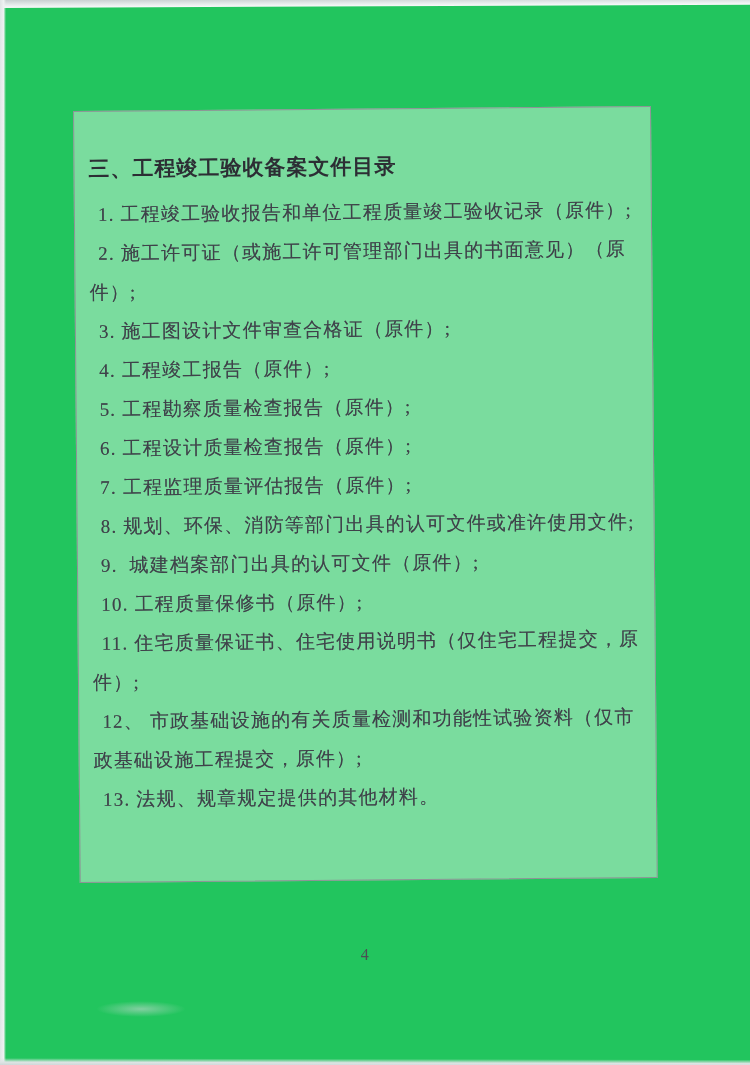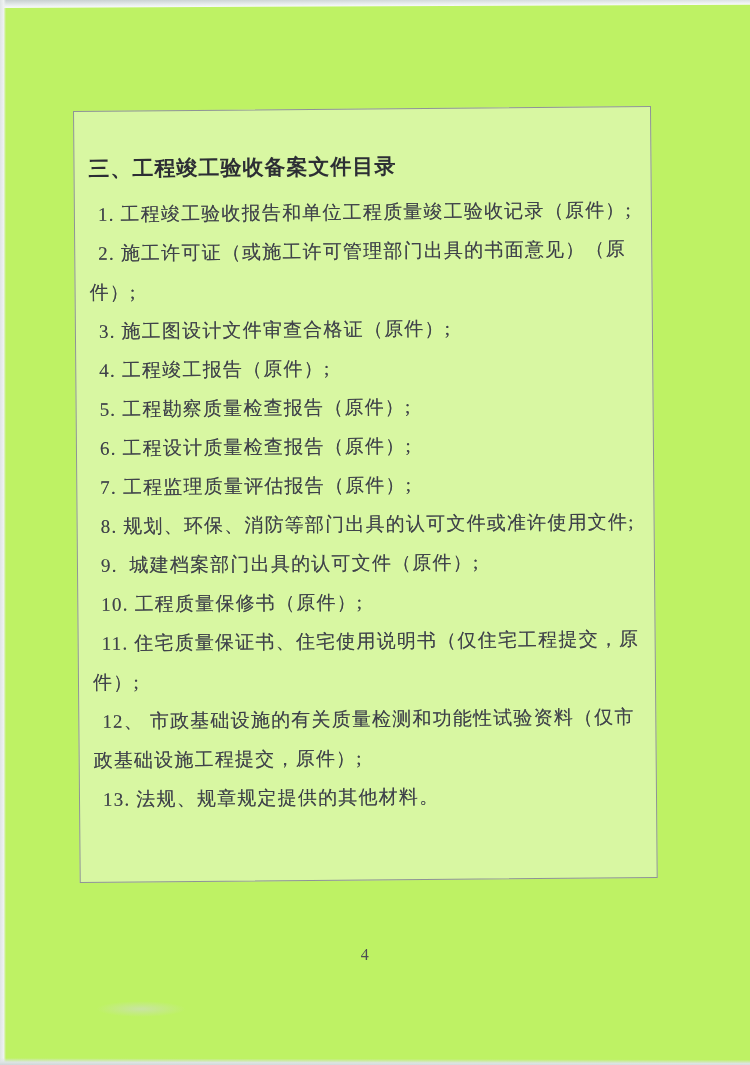--- a/index.html
+++ b/index.html
@@ -8,21 +8,21 @@
     width: 750px;
     height: 1065px;
     overflow: hidden;
     background: #fdfdfc;
     font-family: "Liberation Serif", serif;
   }
   .page {
     position: relative;
     width: 750px;
     height: 1065px;
-    background: #bef264;
+    background: #22c55e;
   }
   
   .scan-edge-top {
     position: absolute;
     left: -10px; top: -3px;
     width: 780px; height: 11px;
     background: linear-gradient(180deg, #b9c2c3 0%, #ccd4d4 35%, #e8eded 75%, #f9fafa 100%);
     transform: rotate(-0.25deg);
     transform-origin: left top;
   }

